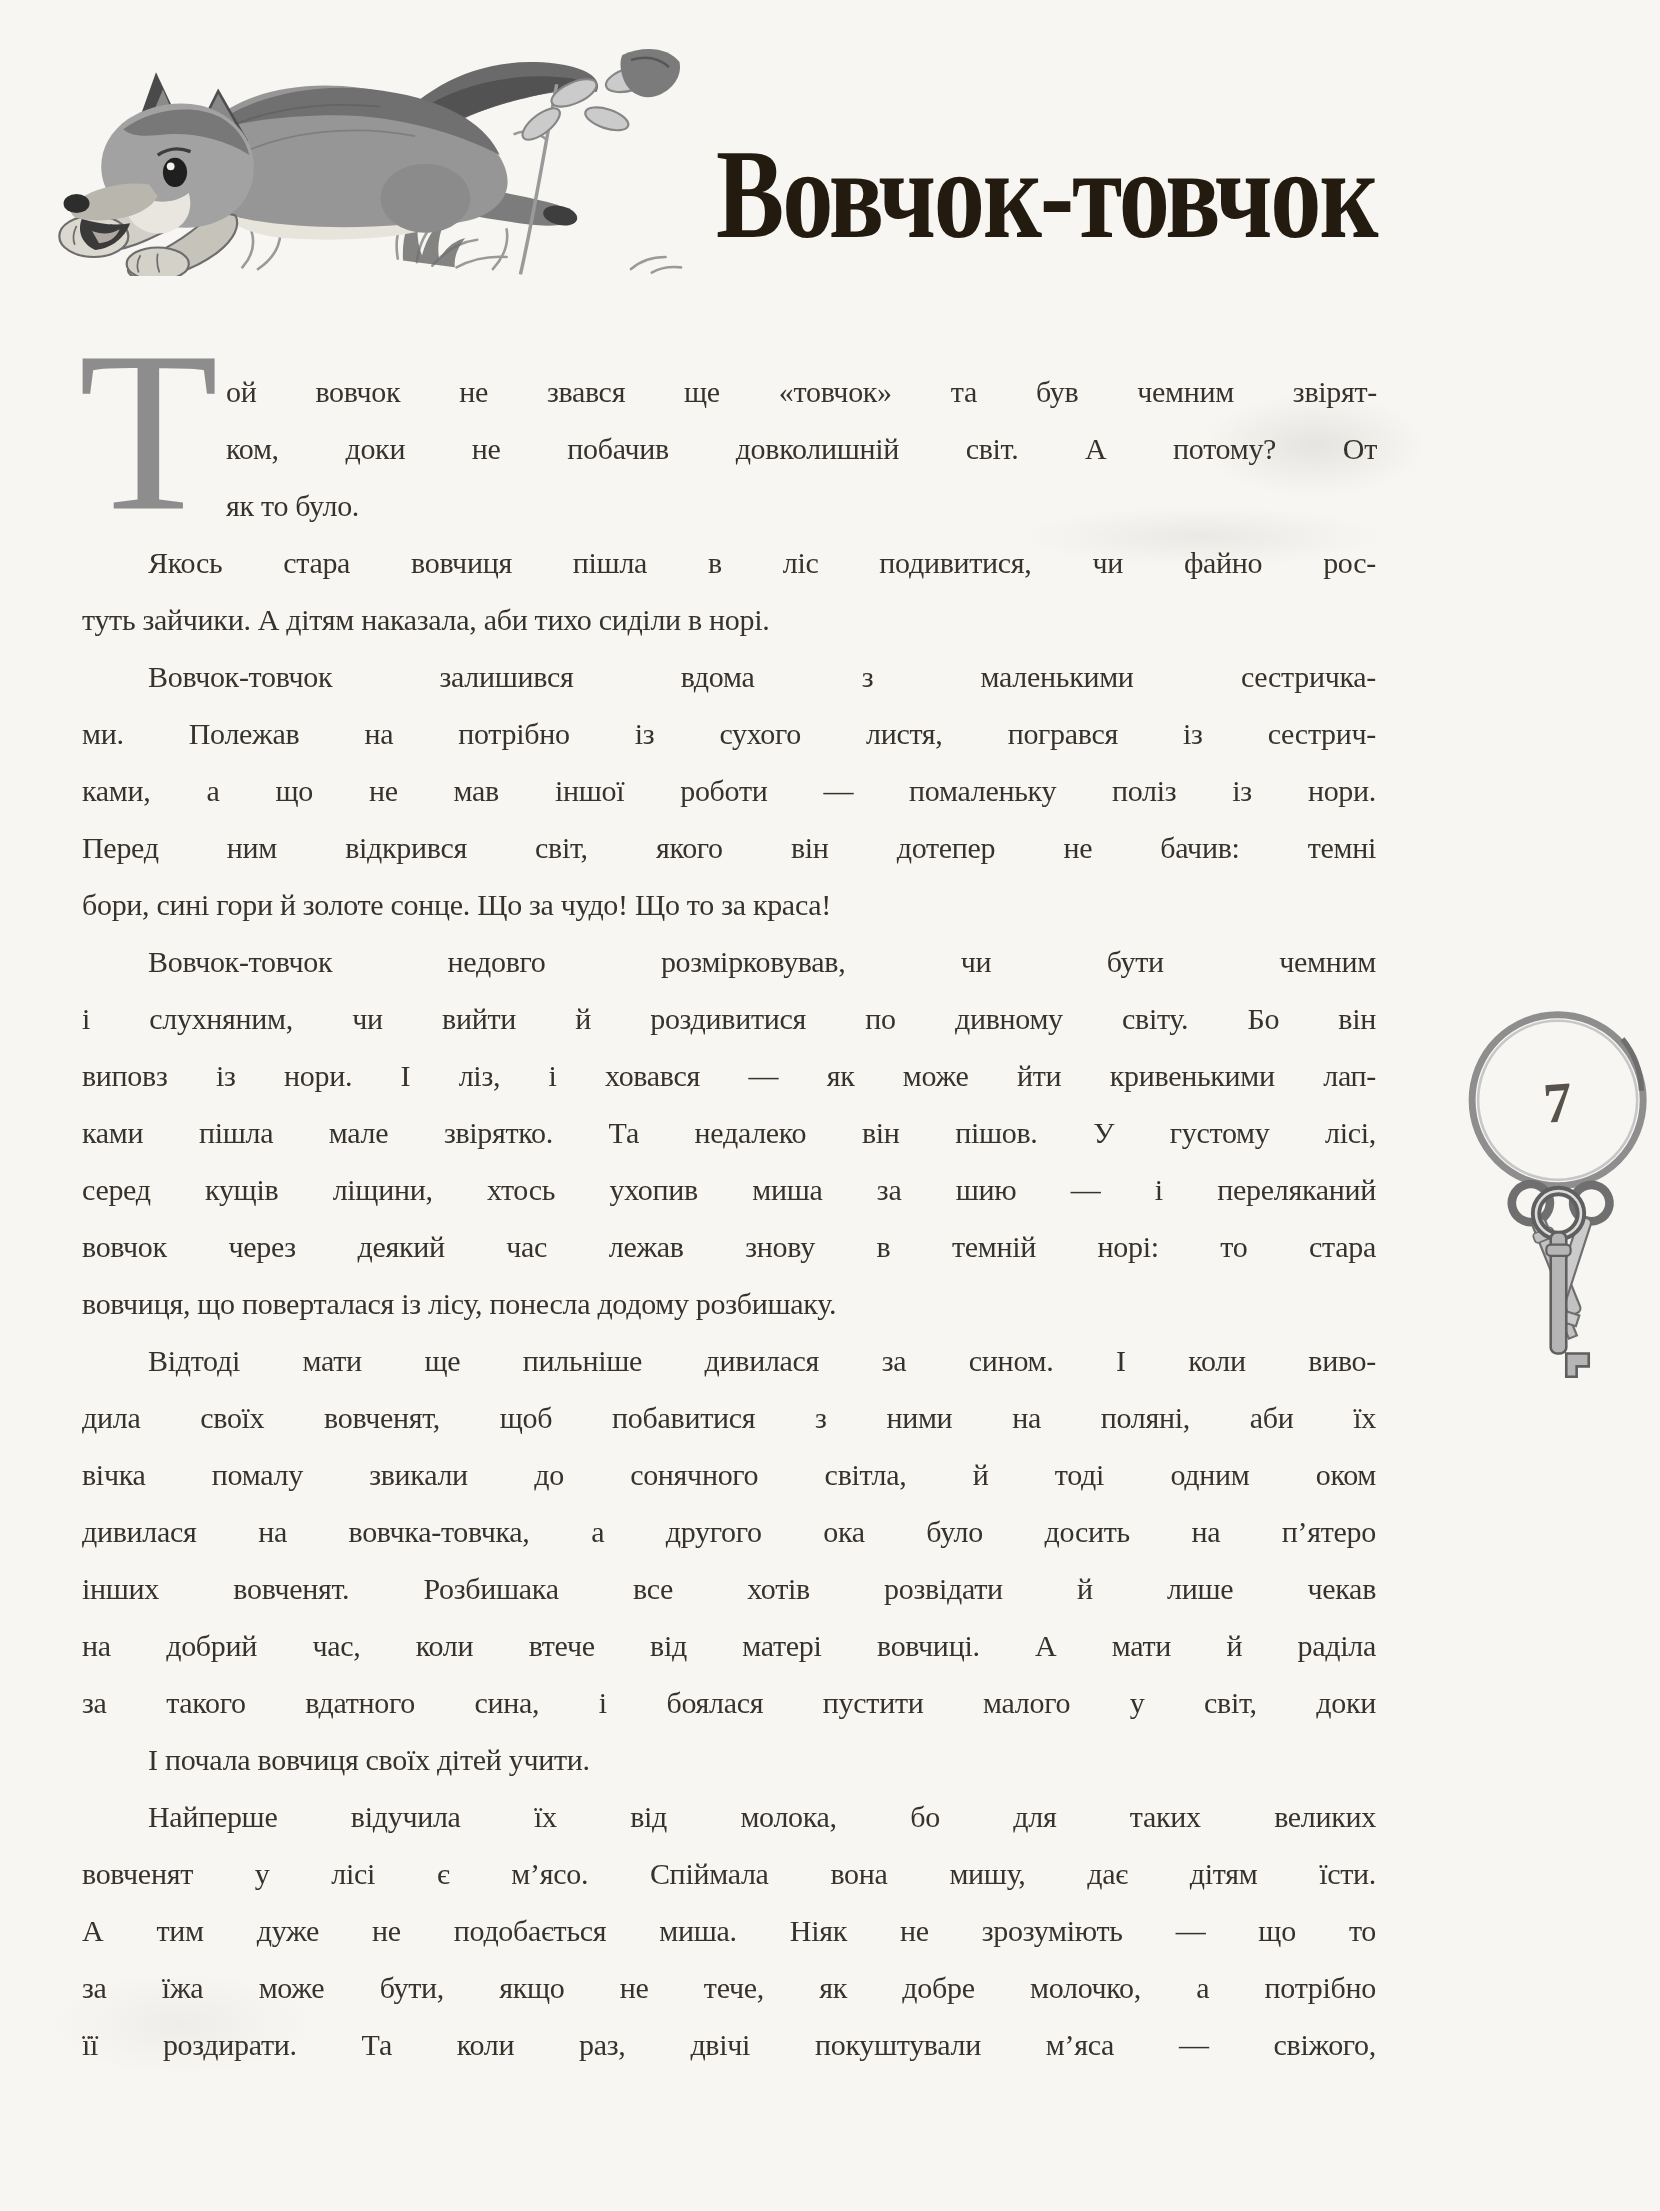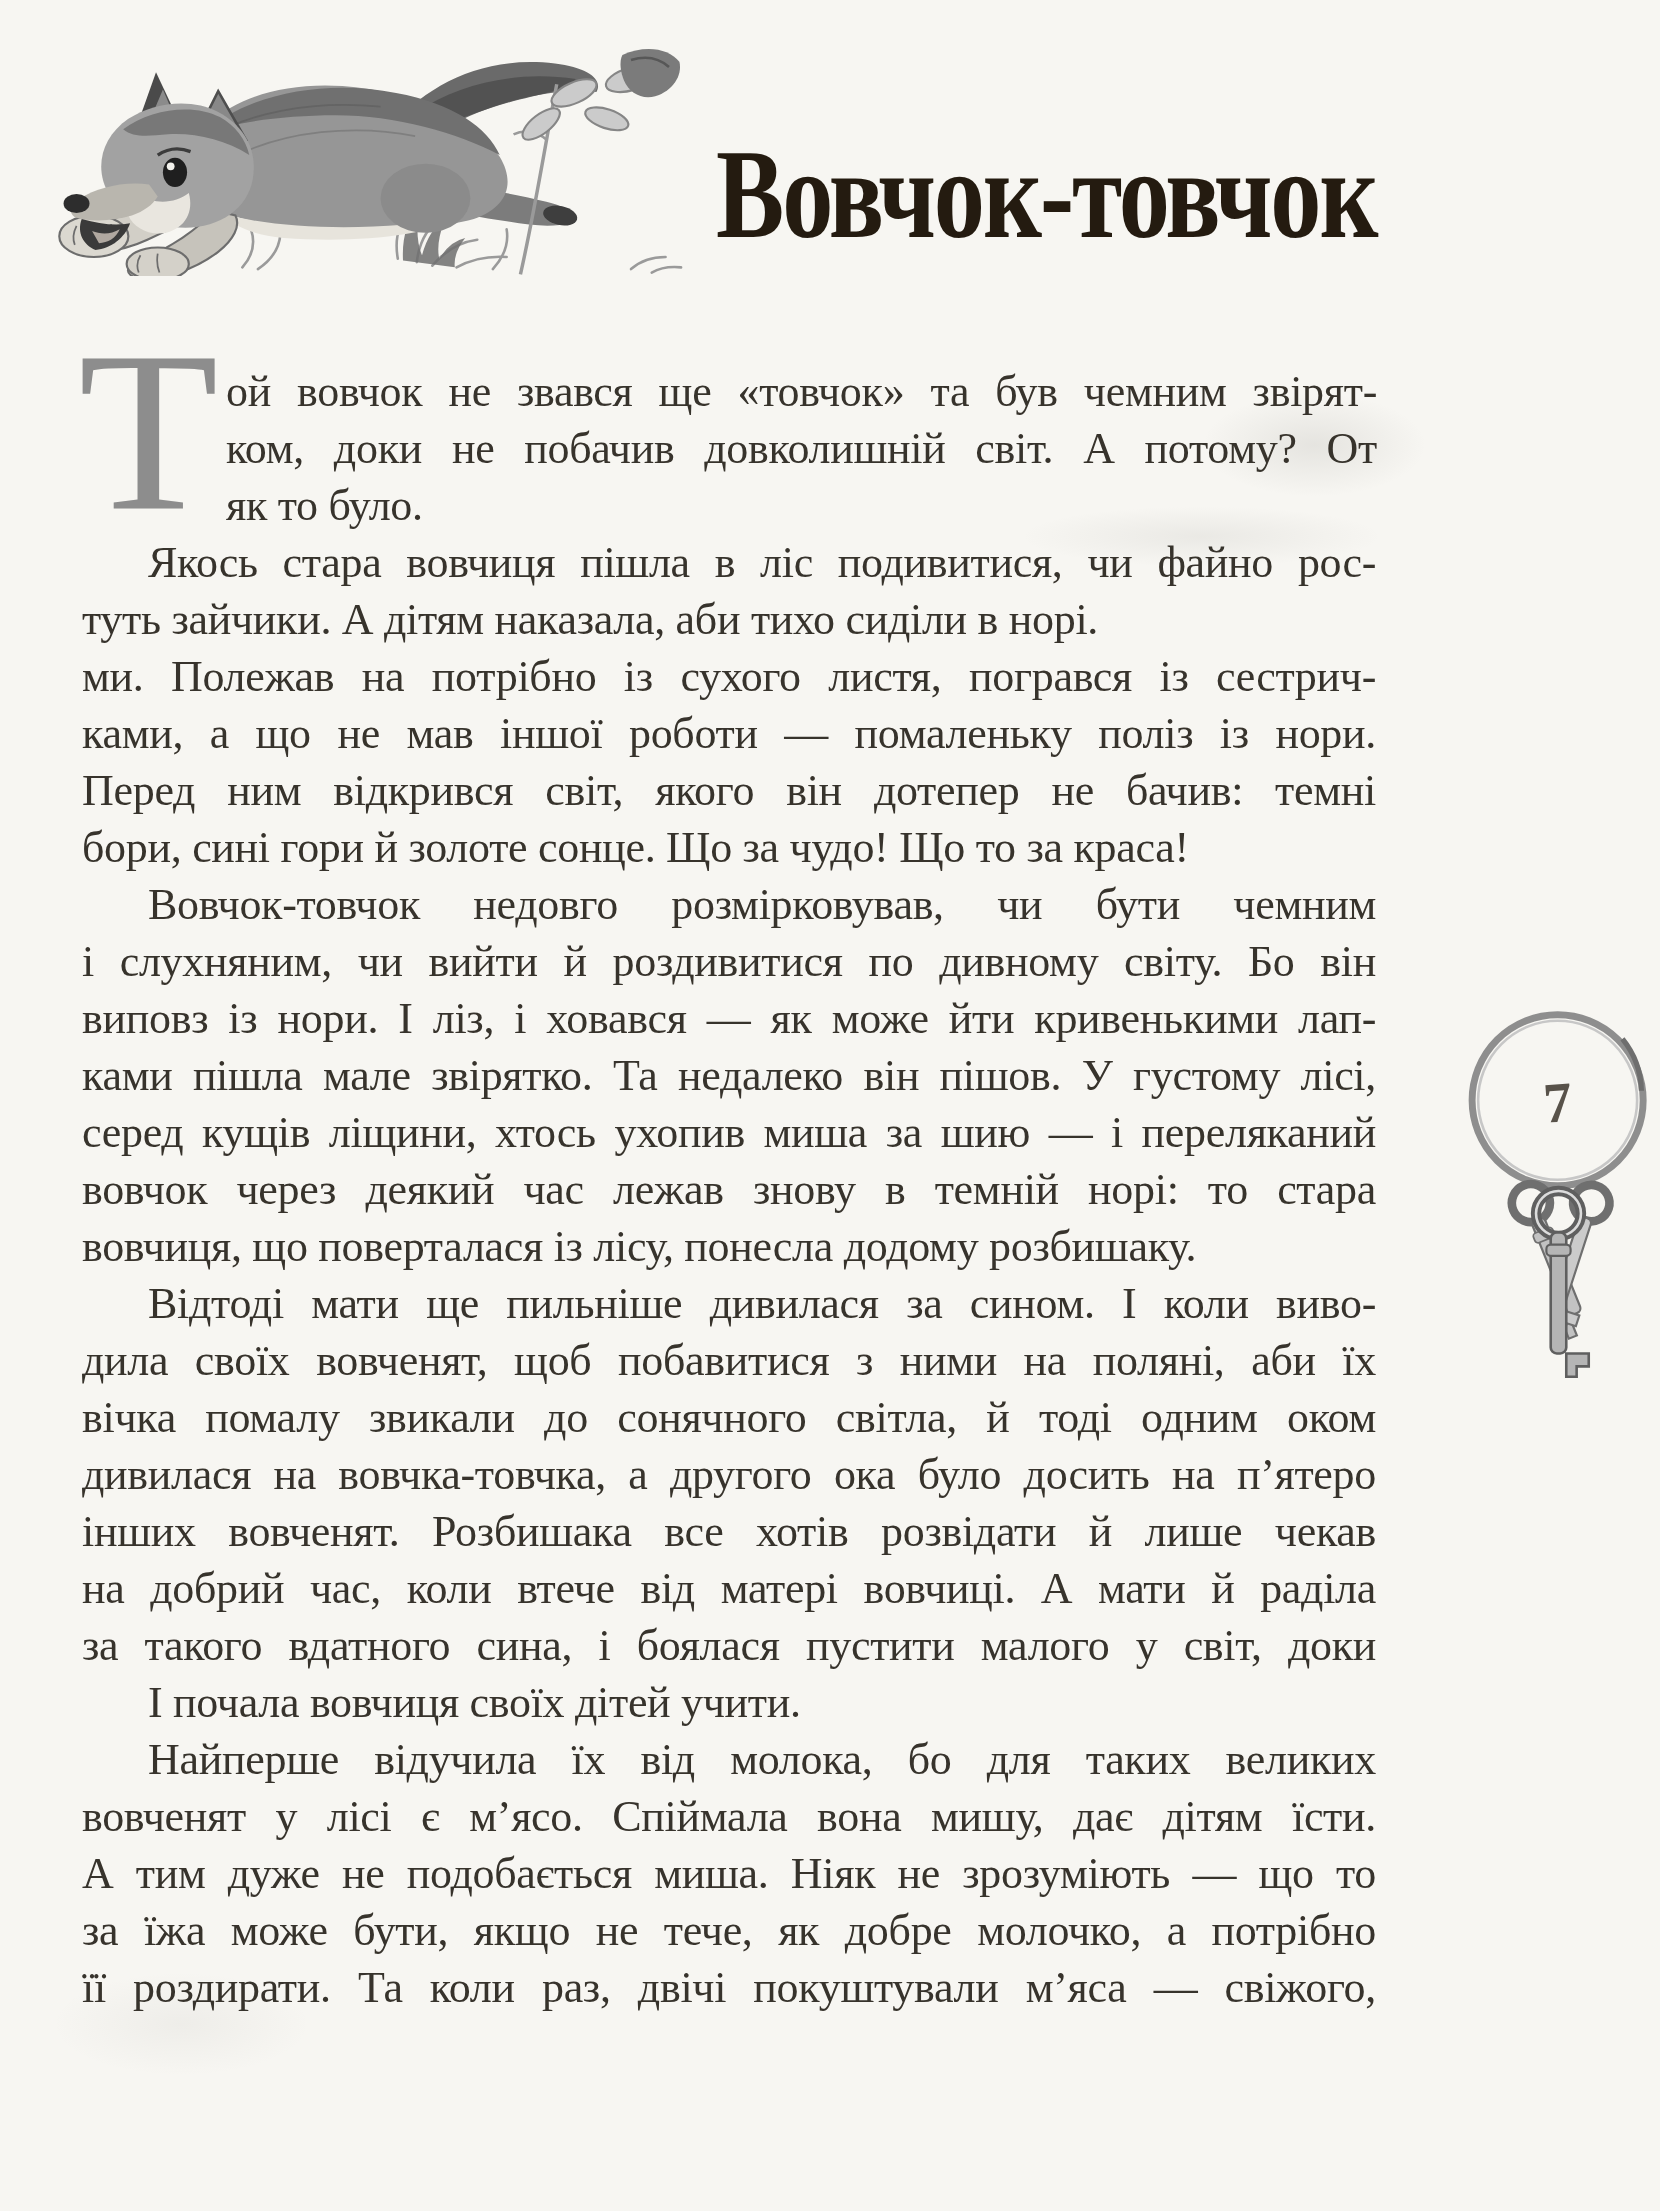--- a/index.html
+++ b/index.html
@@ -24,21 +24,21 @@
     letter-spacing:-2.6px;white-space:nowrap;
     transform:scaleX(.80);transform-origin:100% 50%;
   }
   .wolf-art{position:absolute;left:26px;top:10.4px;width:659px;height:266px;}
   .keys-art{position:absolute;left:1460px;top:973px;width:197px;height:417px;}
 
   .body-text{
     position:absolute;left:82px;top:363px;width:1294px;
   }
   .line{
-    font-size:44px;line-height:57px;height:57px;
+    font-size:30px;line-height:57px;height:57px;
     letter-spacing:-0.3px;white-space:nowrap;
   }
   .line.j{
     text-align:justify;text-align-last:justify;text-justify:inter-word;
     white-space:normal;overflow:hidden;
   }
   .line.ind{padding-left:66px;}
   .dc-para{position:relative;}
   .dc-para .line{margin-left:144px;}
   .dc-para .line.j{width:1151px;}
@@ -164,20 +164,21 @@
 
 <div class="body-text">
     <div class="dc-para">
       <span class="dropcap">Т</span>
       <div class="line j">ой вовчок не звався ще «товчок» та був чемним звірят-</div>
       <div class="line j">ком, доки не побачив довколишній світ. А потому? От</div>
       <div class="line">як то було.</div>
     </div>
     <div class="line j ind">Якось стара вовчиця пішла в ліс подивитися, чи файно рос-</div>
     <div class="line">туть зайчики. А дітям наказала, аби тихо сиділи в норі.</div>
+    <div class="line j ind">Вовчок-товчок залишився вдома з маленькими сестричка-</div>
     <div class="line j">ми. Полежав на потрібно із сухого листя, погрався із сестрич-</div>
     <div class="line j">ками, а що не мав іншої роботи — помаленьку поліз із нори.</div>
     <div class="line j">Перед ним відкрився світ, якого він дотепер не бачив: темні</div>
     <div class="line">бори, сині гори й золоте сонце. Що за чудо! Що то за краса!</div>
     <div class="line j ind">Вовчок-товчок недовго розмірковував, чи бути чемним</div>
     <div class="line j">і слухняним, чи вийти й роздивитися по дивному світу. Бо він</div>
     <div class="line j">виповз із нори. І ліз, і ховався — як може йти кривенькими лап-</div>
     <div class="line j">ками пішла мале звірятко. Та недалеко він пішов. У густому лісі,</div>
     <div class="line j">серед кущів ліщини, хтось ухопив миша за шию — і переляканий</div>
     <div class="line j">вовчок через деякий час лежав знову в темній норі: то стара</div>

